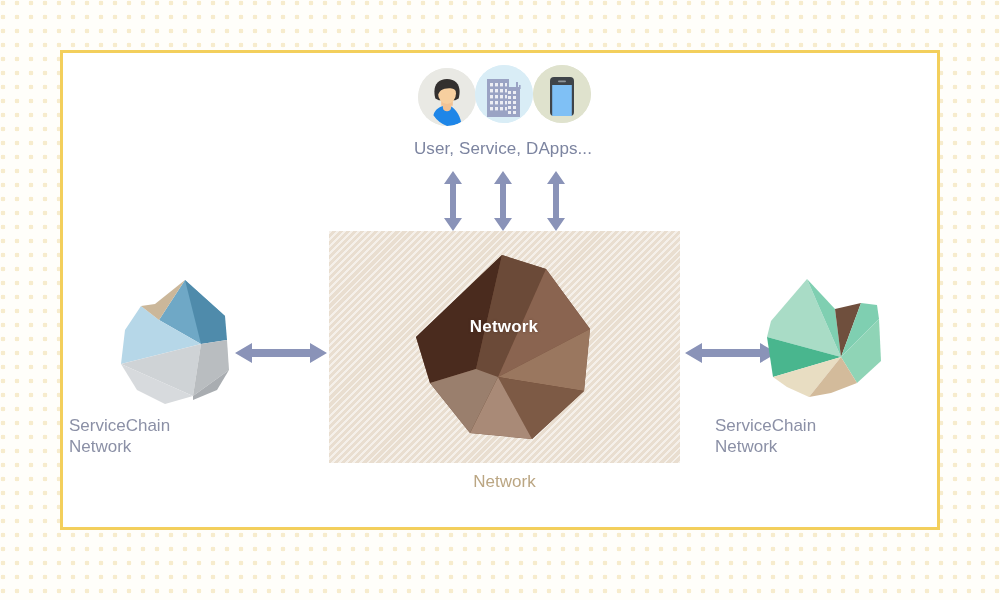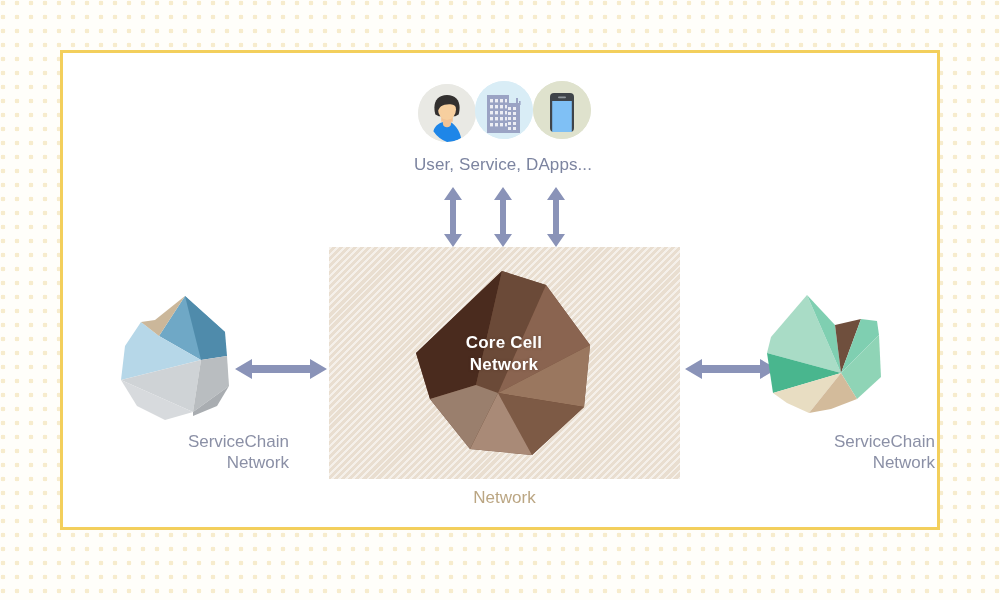--- a/index.html
+++ b/index.html
@@ -32,21 +32,20 @@
     width: 880px;
     height: 480px;
     background: #ffffff;
     border: 3px solid #f3cf5c;
     box-sizing: border-box;
   }
 
   #stage {
     position: absolute;
     inset: 0;
-    margin-top: 16px;
   }
 
   
   .avatar {
     position: absolute;
     width: 58px;
     height: 58px;
     border-radius: 50%;
     overflow: hidden;
   }
@@ -146,21 +145,21 @@
     width: 120px;
     height: 130px;
   }
   #chain-left  { left: 56px;  top: 225px; }
   #chain-right { left: 702px; top: 222px; }
   .chain svg { display: block; width: 100%; height: 100%; }
 
   .chain-label {
     position: absolute;
     width: 220px;
-    text-align: right;
+    text-align: left;
     font-size: 17px;
     line-height: 21px;
     color: #8b90a6;
   }
   #chain-label-left  { left: 6px;   top: 362px; }
   #chain-label-right { left: 652px; top: 362px; }
 </style>
 </head>
 <body>
 
@@ -274,21 +273,20 @@
         <polygon points="88,4 62,118 84,126 132,18" fill="#6b4a38"></polygon>
         <polygon points="132,18 84,126 176,78" fill="#8a6450"></polygon>
         <polygon points="176,78 84,126 170,140" fill="#9a775f"></polygon>
         <polygon points="170,140 84,126 118,188" fill="#7d5a45"></polygon>
         <polygon points="118,188 84,126 56,182" fill="#a98a77"></polygon>
         <polygon points="56,182 84,126 62,118 16,132" fill="#9a7f6d"></polygon>
       </svg>
     </div>
 
     <div id="core-label">
-      <div>Core Cell</div>
       <div>Network</div>
     </div>
 
     <div id="endpoint-label">
       <div>Network</div>
     </div>
 
     <div class="chain" id="chain-left">
       <svg viewBox="0 0 120 130">
         <polygon points="66,2 40,42 82,66 106,38" fill="#6fa8c6"></polygon>

